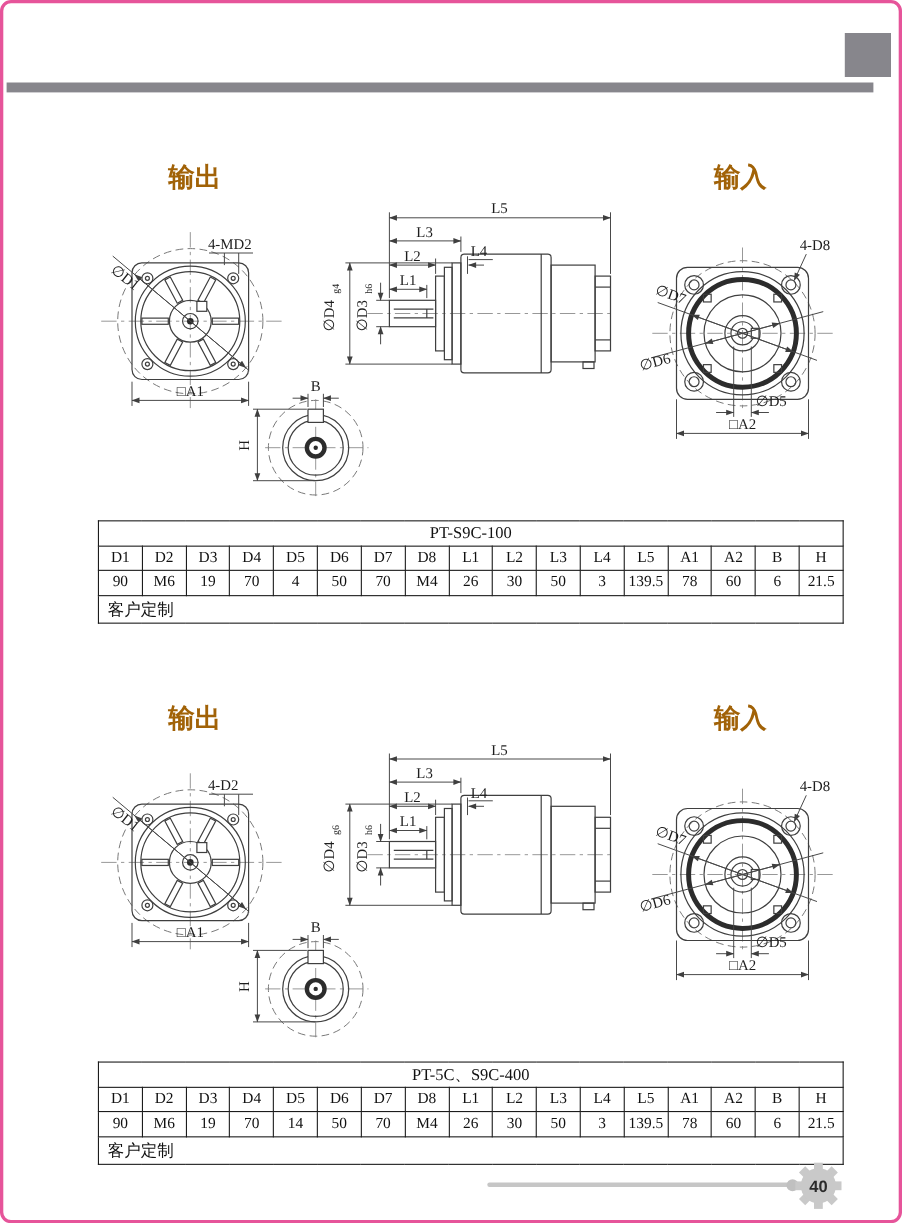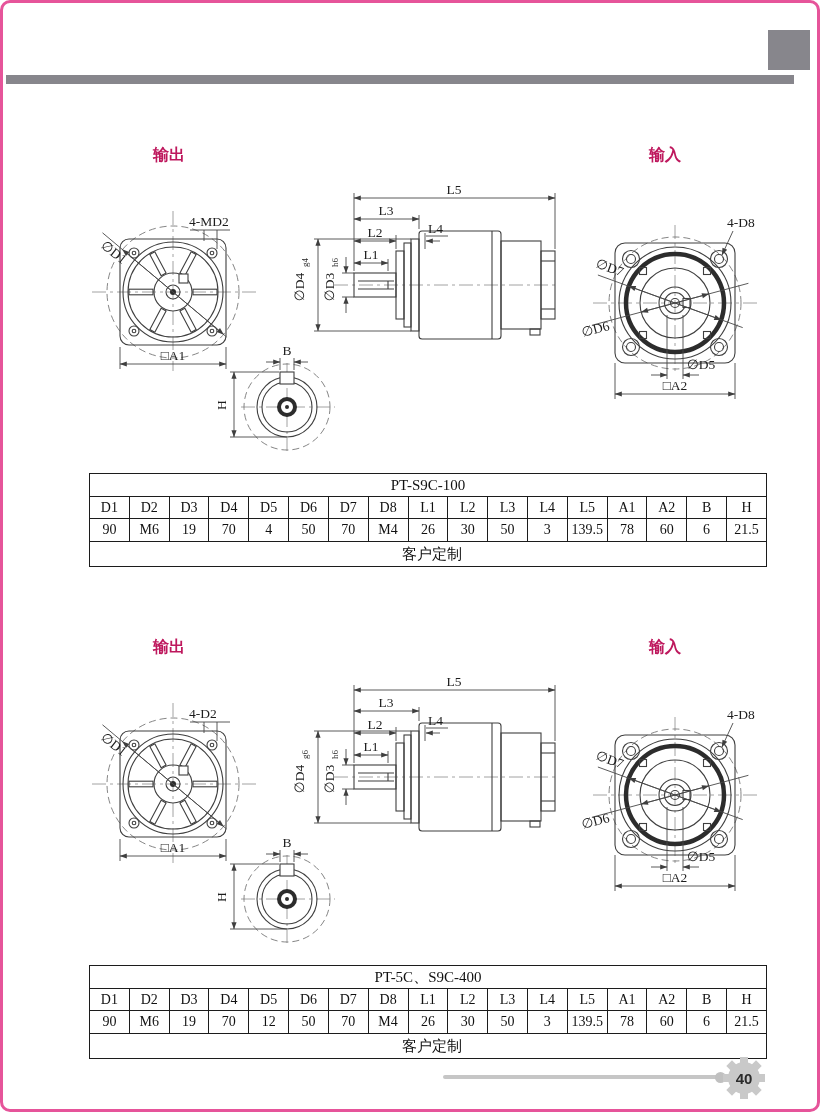--- a/index.html
+++ b/index.html
@@ -3,40 +3,40 @@
 <meta charset="utf-8">
 <style>
   html,body{margin:0;padding:0}
   body{width:820px;height:1112px;background:#fff;position:relative;font-family:"Liberation Sans",sans-serif}
   .page{position:absolute;inset:0;border:3px solid #e6549a;border-radius:10px;background:#fff;overflow:hidden}
   .topbar{position:absolute;left:3px;top:72px;width:788px;height:9px;background:#87868c}
   .topsquare{position:absolute;left:765px;top:27px;width:42px;height:40px;background:#87868c}
   .section{position:absolute;left:0;width:820px;height:492px}
   #section-0{top:130px}
   #section-1{top:622px}
-  .sec-label{position:absolute;font-size:16px;font-weight:bold;color:#be185d}
+  .sec-label{position:absolute;font-size:24px;font-weight:bold;color:#a16207}
   .sec-label.out{left:150px;top:12px}
   .sec-label.in{left:646px;top:12px}
   svg.dv{position:absolute;overflow:visible}
   svg text{font-family:"Liberation Serif",serif;fill:#1d1d1d}
   .dtxt{font-size:13.5px}
   .dtxt-s{font-size:9px}
   .ln{fill:none;stroke:#3f3f3f;stroke-width:1.1}
   .lnw{fill:#fff;stroke:#3f3f3f;stroke-width:1.1}
   .lnthick{fill:none;stroke:#2c2c2c;stroke-width:4.5}
   .hub{fill:#fff;stroke:#2c2c2c;stroke-width:4}
   .fdot{fill:#2c2c2c}
   .dash{fill:none;stroke:#777;stroke-width:0.9;stroke-dasharray:7 4}
   .cl{stroke:#8a8a8a;stroke-width:0.8;stroke-dasharray:14 4 3 4;fill:none}
   .dim{stroke:#474747;stroke-width:0.9;fill:none}
   table.dim-table{position:absolute;left:86px;top:340px;width:678px;border-collapse:collapse;table-layout:fixed;background:#fff}
   .dim-table td{border:1px solid #1c1c1c;text-align:center;font-family:"Liberation Serif",serif;font-size:14px;color:#111;padding:0;height:21px;overflow:hidden}
   .dim-table .title-row td{font-size:15px;height:22px}
   .dim-table .val-row td{height:22px}
-  .dim-table .note-row td{text-align:center;padding-left:8px;font-size:15px;height:24px;font-family:Liberation Mono, monospace}
+  .dim-table .note-row td{text-align:left;padding-left:8px;font-size:15px;height:24px;font-family:Liberation Mono, monospace}
   .footer-line{position:absolute;left:440px;top:1072px;width:276px;height:4px;background:#c6c6c6;border-radius:2px}
   .footer-dot{position:absolute;left:712px;top:1069px;width:11px;height:11px;border-radius:50%;background:#c0c0c0}
   .gear-svg{position:absolute;left:718px;top:1052px}
   .gear-num{font-family:"Liberation Sans",sans-serif;font-size:15px;font-weight:bold;fill:#2b2b2b}
 </style>
 </head>
 <body>
 
 <svg width="0" height="0" style="position:absolute" aria-hidden="true">
   <defs>
@@ -515,21 +515,21 @@
             <td>A1</td>
             <td>A2</td>
             <td>B</td>
             <td>H</td>
           </tr>
       <tr class="val-row">
             <td>90</td>
             <td>M6</td>
             <td>19</td>
             <td>70</td>
-            <td>12</td>
+            <td>14</td>
             <td>50</td>
             <td>70</td>
             <td>M4</td>
             <td>26</td>
             <td>30</td>
             <td>50</td>
             <td>3</td>
             <td>139.5</td>
             <td>78</td>
             <td>60</td>

